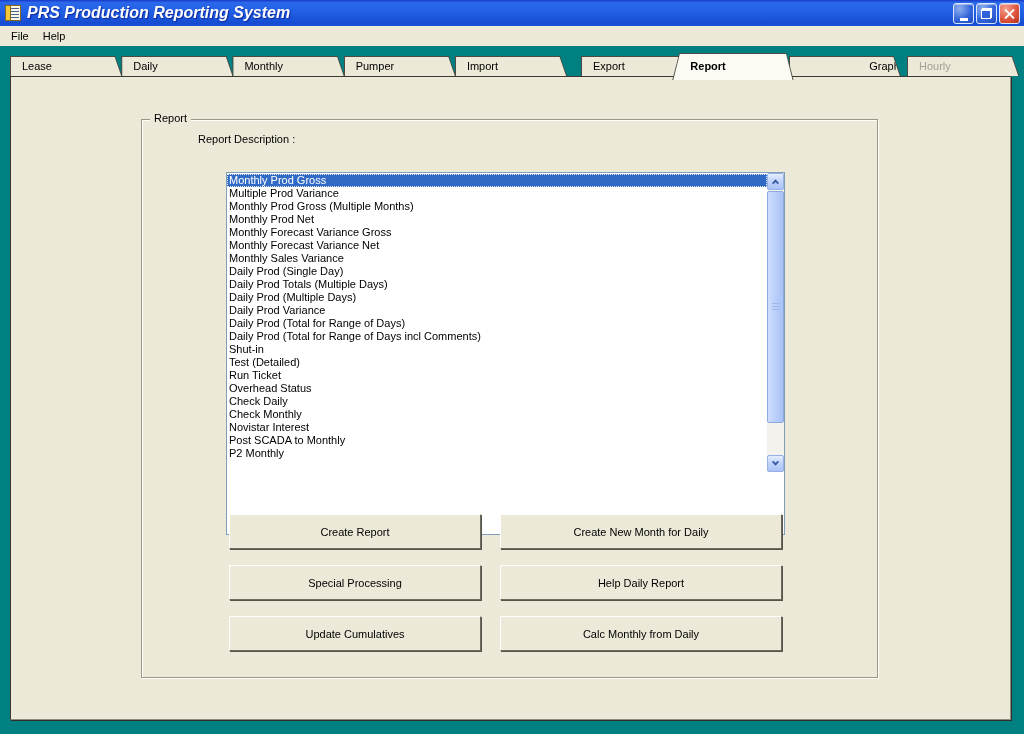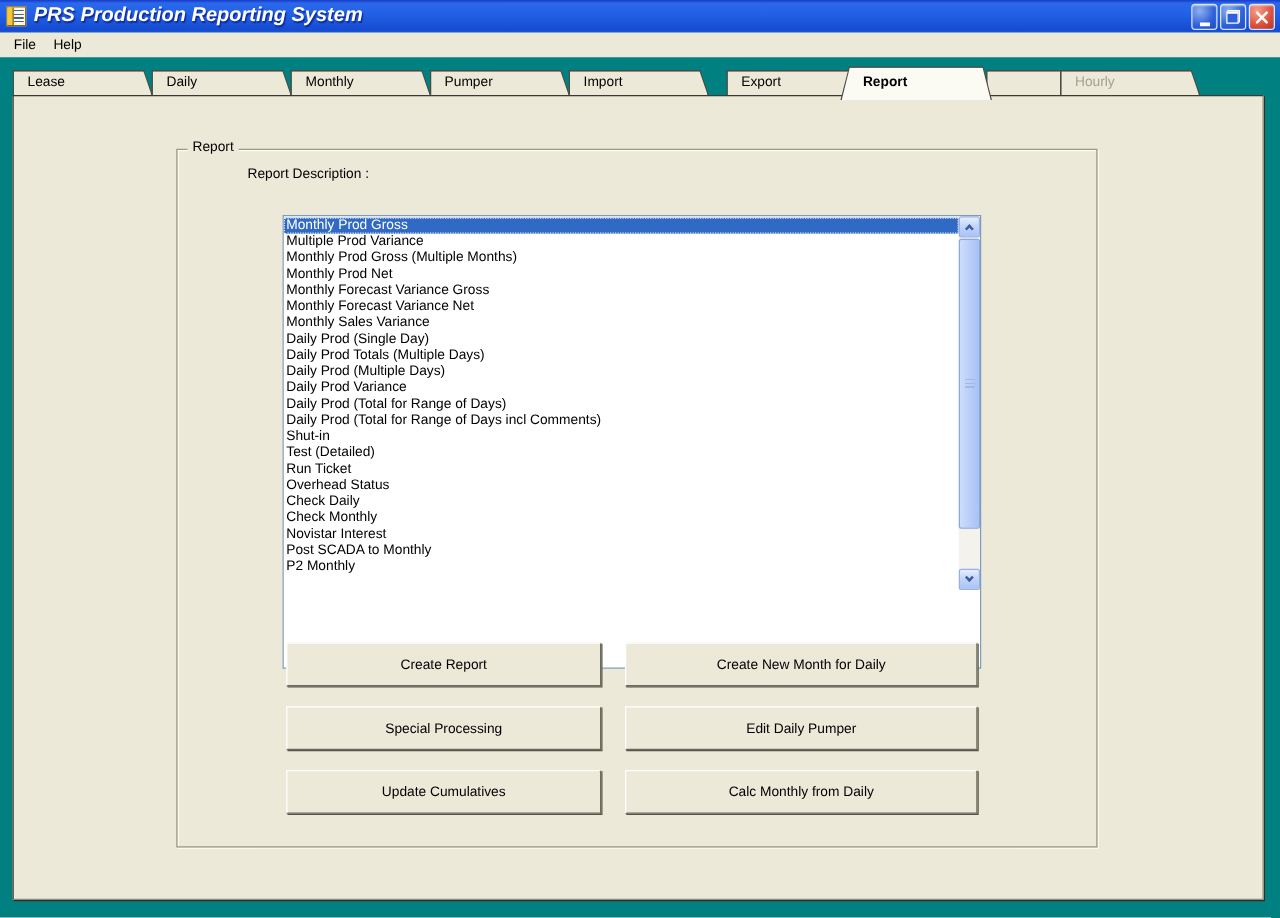--- a/index.html
+++ b/index.html
@@ -148,21 +148,21 @@
         </div>
         <div class="tab" style="left: 559px; width: 112.222px; margin-left: 12px;">
           <div class="inner">Export</div>
         </div>
         <div class="tab active" style="left: 662.333px; width: 121.222px;">
           <div class="inner">Report</div>
         </div>
         <div class="tab" style="left: 778.556px; width: 112.222px; text-align: right;">
           <div class="inner">Graph</div>
         </div>
-        <div class="tab disabled" style="left: 838px; width: 112.222px;">
+        <div class="tab disabled" style="left: 897px; width: 112.222px;">
           <div class="inner">Hourly</div>
         </div>
       </div>
 
     <div class="page">
       <div class="groupbox">
         <span class="legend">Report</span>
         <span class="desc">Report Description :</span>
 
         <div class="listbox">
@@ -202,19 +202,19 @@
             <div class="sb-btn down">
               <i class="chev down"></i>
             </div>
           </div>
         </div>
 
         <div id="btns"></div>
       <div class="xp-btn" style="left: 87px; width: 252px; top: 394px;">Create Report</div>
           <div class="xp-btn" style="left: 358px; width: 282px; top: 394px;">Create New Month for Daily</div>
           <div class="xp-btn" style="left: 87px; width: 252px; top: 445px;">Special Processing</div>
-          <div class="xp-btn" style="left: 358px; width: 282px; top: 445px;">Edit Daily Pumper</div>
+          <div class="xp-btn" style="left: 358px; width: 282px; top: 445px;">Help Daily Report</div>
           <div class="xp-btn" style="left: 87px; width: 252px; top: 496px;">Update Cumulatives</div>
           <div class="xp-btn" style="left: 358px; width: 282px; top: 496px;">Calc Monthly from Daily</div>
         </div>
     </div>
   </div>
 </div>
 
 </body></html>

